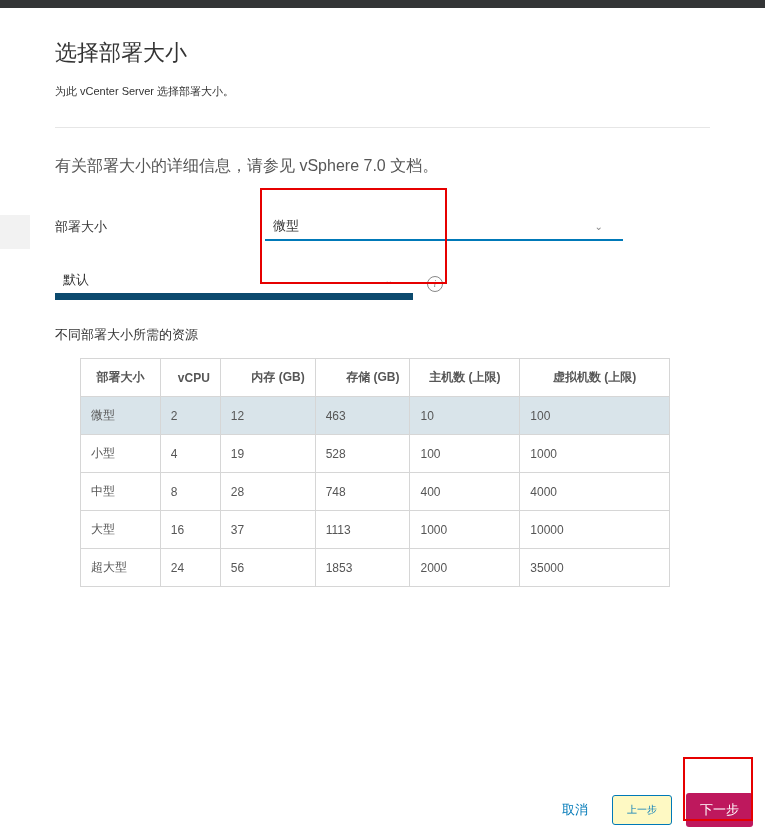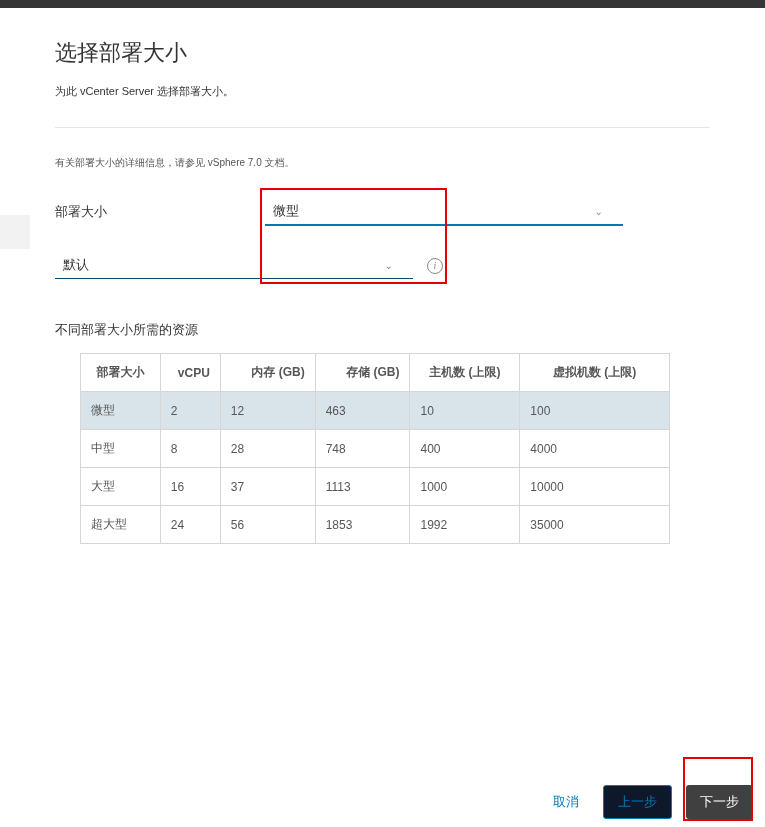--- a/index.html
+++ b/index.html
@@ -35,42 +35,42 @@
       font-size: 11px;
       color: #333;
       margin-bottom: 28px;
     }
     .divider {
       border: none;
       border-top: 1px solid #e6e6e6;
       margin-bottom: 28px;
     }
     .info-text {
-      font-size: 10px;
+      font-size: 16px;
       color: #565656;
-      margin-bottom: 28px;
+      margin-bottom: 36px;
     }
     .form-row {
       display: flex;
       align-items: center;
       margin-bottom: 26px;
     }
     .form-label {
       width: 210px;
       font-size: 13px;
       color: #333;
     }
     .select-wrap {
       position: relative;
       width: 358px;
     }
     .select-field {
       width: 100%;
       border: none;
-      border-bottom: 1px solid #0c4a6e;
+      border-bottom: 7px solid #0c4a6e;
       padding: 4px 20px 4px 8px;
       font-size: 13px;
       color: #333;
       background: transparent;
       cursor: pointer;
       display: flex;
       justify-content: space-between;
       align-items: center;
     }
     .select-field.focused {
@@ -94,21 +94,21 @@
       font-style: italic;
       font-family: Georgia, serif;
     }
     .highlight-box {
       position: absolute;
       border: 2px solid #e60000;
       pointer-events: none;
     }
     .section-title {
       font-size: 13px;
-      margin-top: 42px;
+      margin-top: 26px;
       margin-bottom: 14px;
       color: #333;
     }
     .resource-table {
       border-collapse: collapse;
       width: 590px;
       margin-left: 25px;
       font-size: 12px;
     }
     .resource-table th {
@@ -123,46 +123,46 @@
     .resource-table td {
       border: 1px solid #d6d6d6;
       padding: 10px 10px;
       color: #565656;
     }
     .resource-table tr.selected-row td {
       background: #d9e4ea;
     }
     .footer {
       position: absolute;
-      bottom: 8px;
+      bottom: 0;
       right: 12px;
       display: flex;
       align-items: center;
       gap: 14px;
     }
     .btn-link {
       background: none;
       border: none;
       color: #0079b8;
       font-size: 13px;
       cursor: pointer;
       padding: 8px 10px;
     }
     .btn-outline {
       border: 1px solid #0079b8;
-      background: #0f172a;
+      background: #fef9c3;
       color: #0079b8;
-      font-size: 13px;
+      font-size: 10px;
       padding: 7px 14px;
       border-radius: 3px;
       cursor: pointer;
     }
     .btn-primary {
       border: none;
-      background: #404040;
+      background: #be185d;
       color: #fff;
       font-size: 13px;
       padding: 8px 14px;
       border-radius: 3px;
       cursor: pointer;
     }
     .page-wrap {
       position: relative;
       width: 765px;
       height: 827px;
@@ -227,41 +227,49 @@
       <tbody id="resource-tbody">
           <tr class="selected-row">
             <td>微型</td>
             <td>2</td>
             <td>12</td>
             <td>463</td>
             <td>10</td>
             <td>100</td>
           </tr>
           <tr>
+            <td>小型</td>
+            <td>4</td>
+            <td>19</td>
+            <td>528</td>
+            <td>100</td>
+            <td>1000</td>
+          </tr>
+          <tr>
             <td>中型</td>
             <td>8</td>
             <td>28</td>
             <td>748</td>
             <td>400</td>
             <td>4000</td>
           </tr>
           <tr>
             <td>大型</td>
             <td>16</td>
             <td>37</td>
             <td>1113</td>
             <td>1000</td>
             <td>10000</td>
           </tr>
           <tr>
             <td>超大型</td>
             <td>24</td>
             <td>56</td>
             <td>1853</td>
-            <td>1992</td>
+            <td>2000</td>
             <td>35000</td>
           </tr>
         </tbody>
     </table>
   </div>
 
   <div class="footer">
     <button class="btn-link">取消</button>
     <button class="btn-outline">上一步</button>
     <button class="btn-primary">下一步</button>

